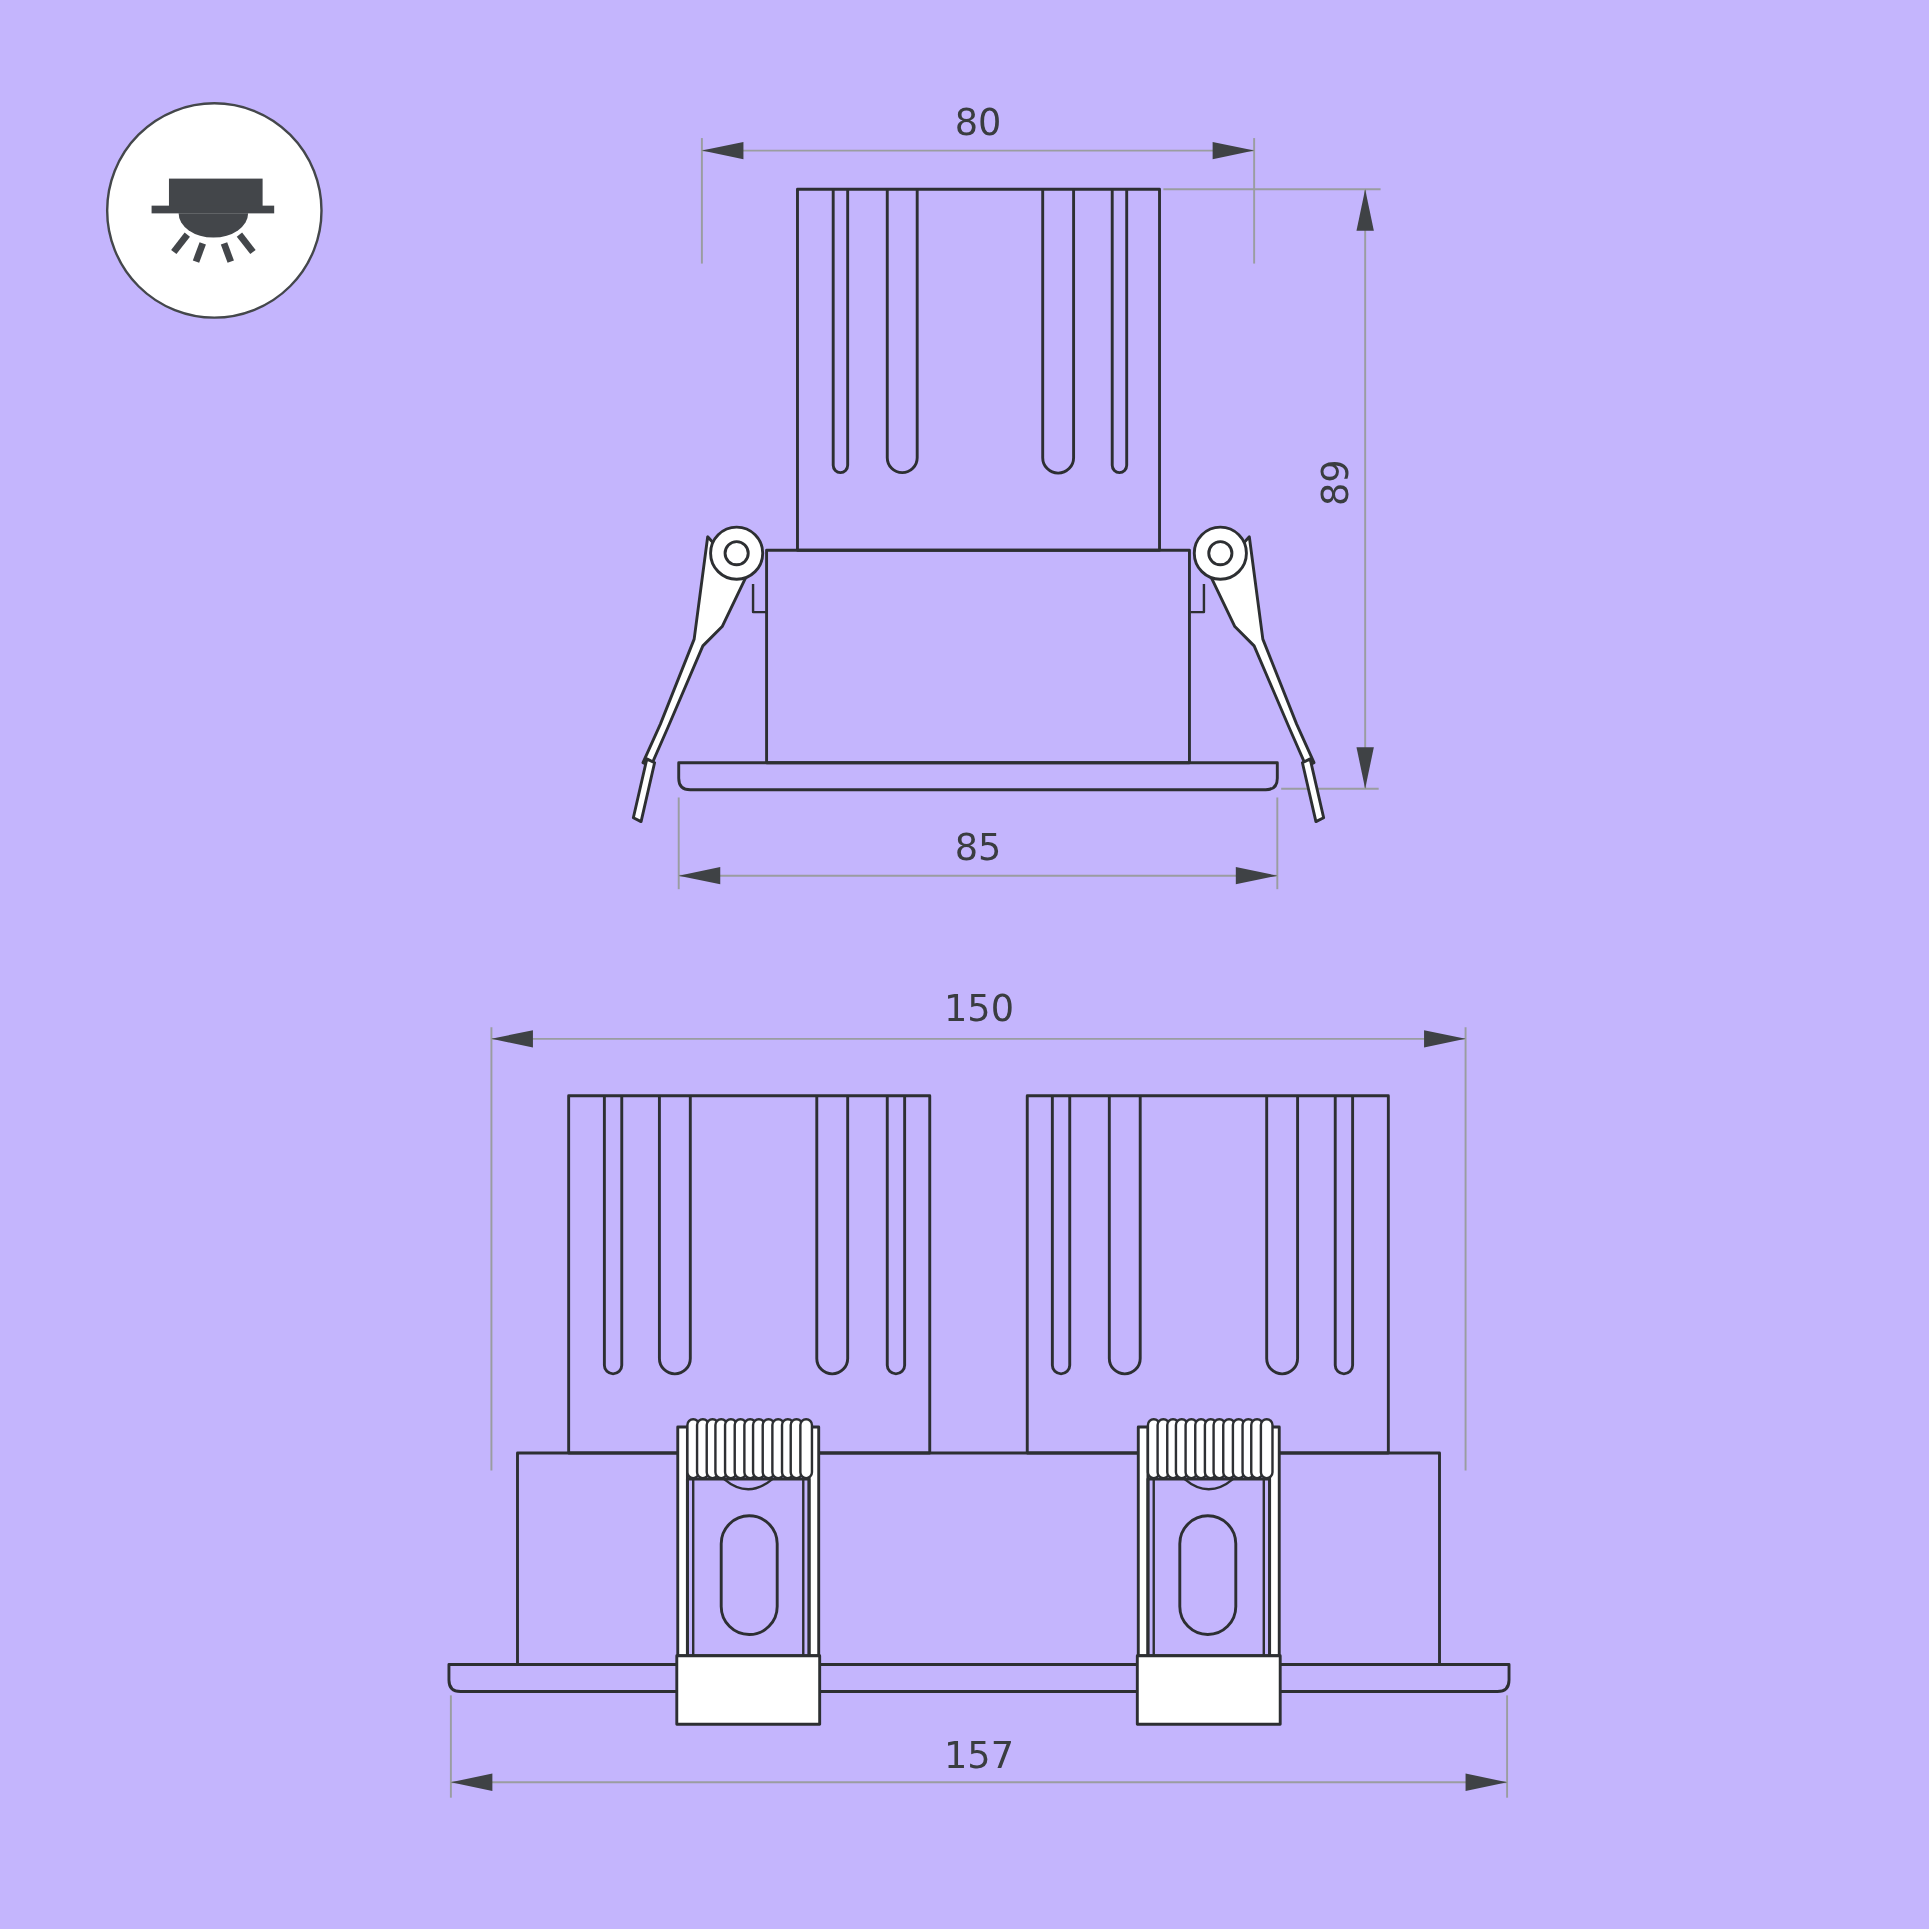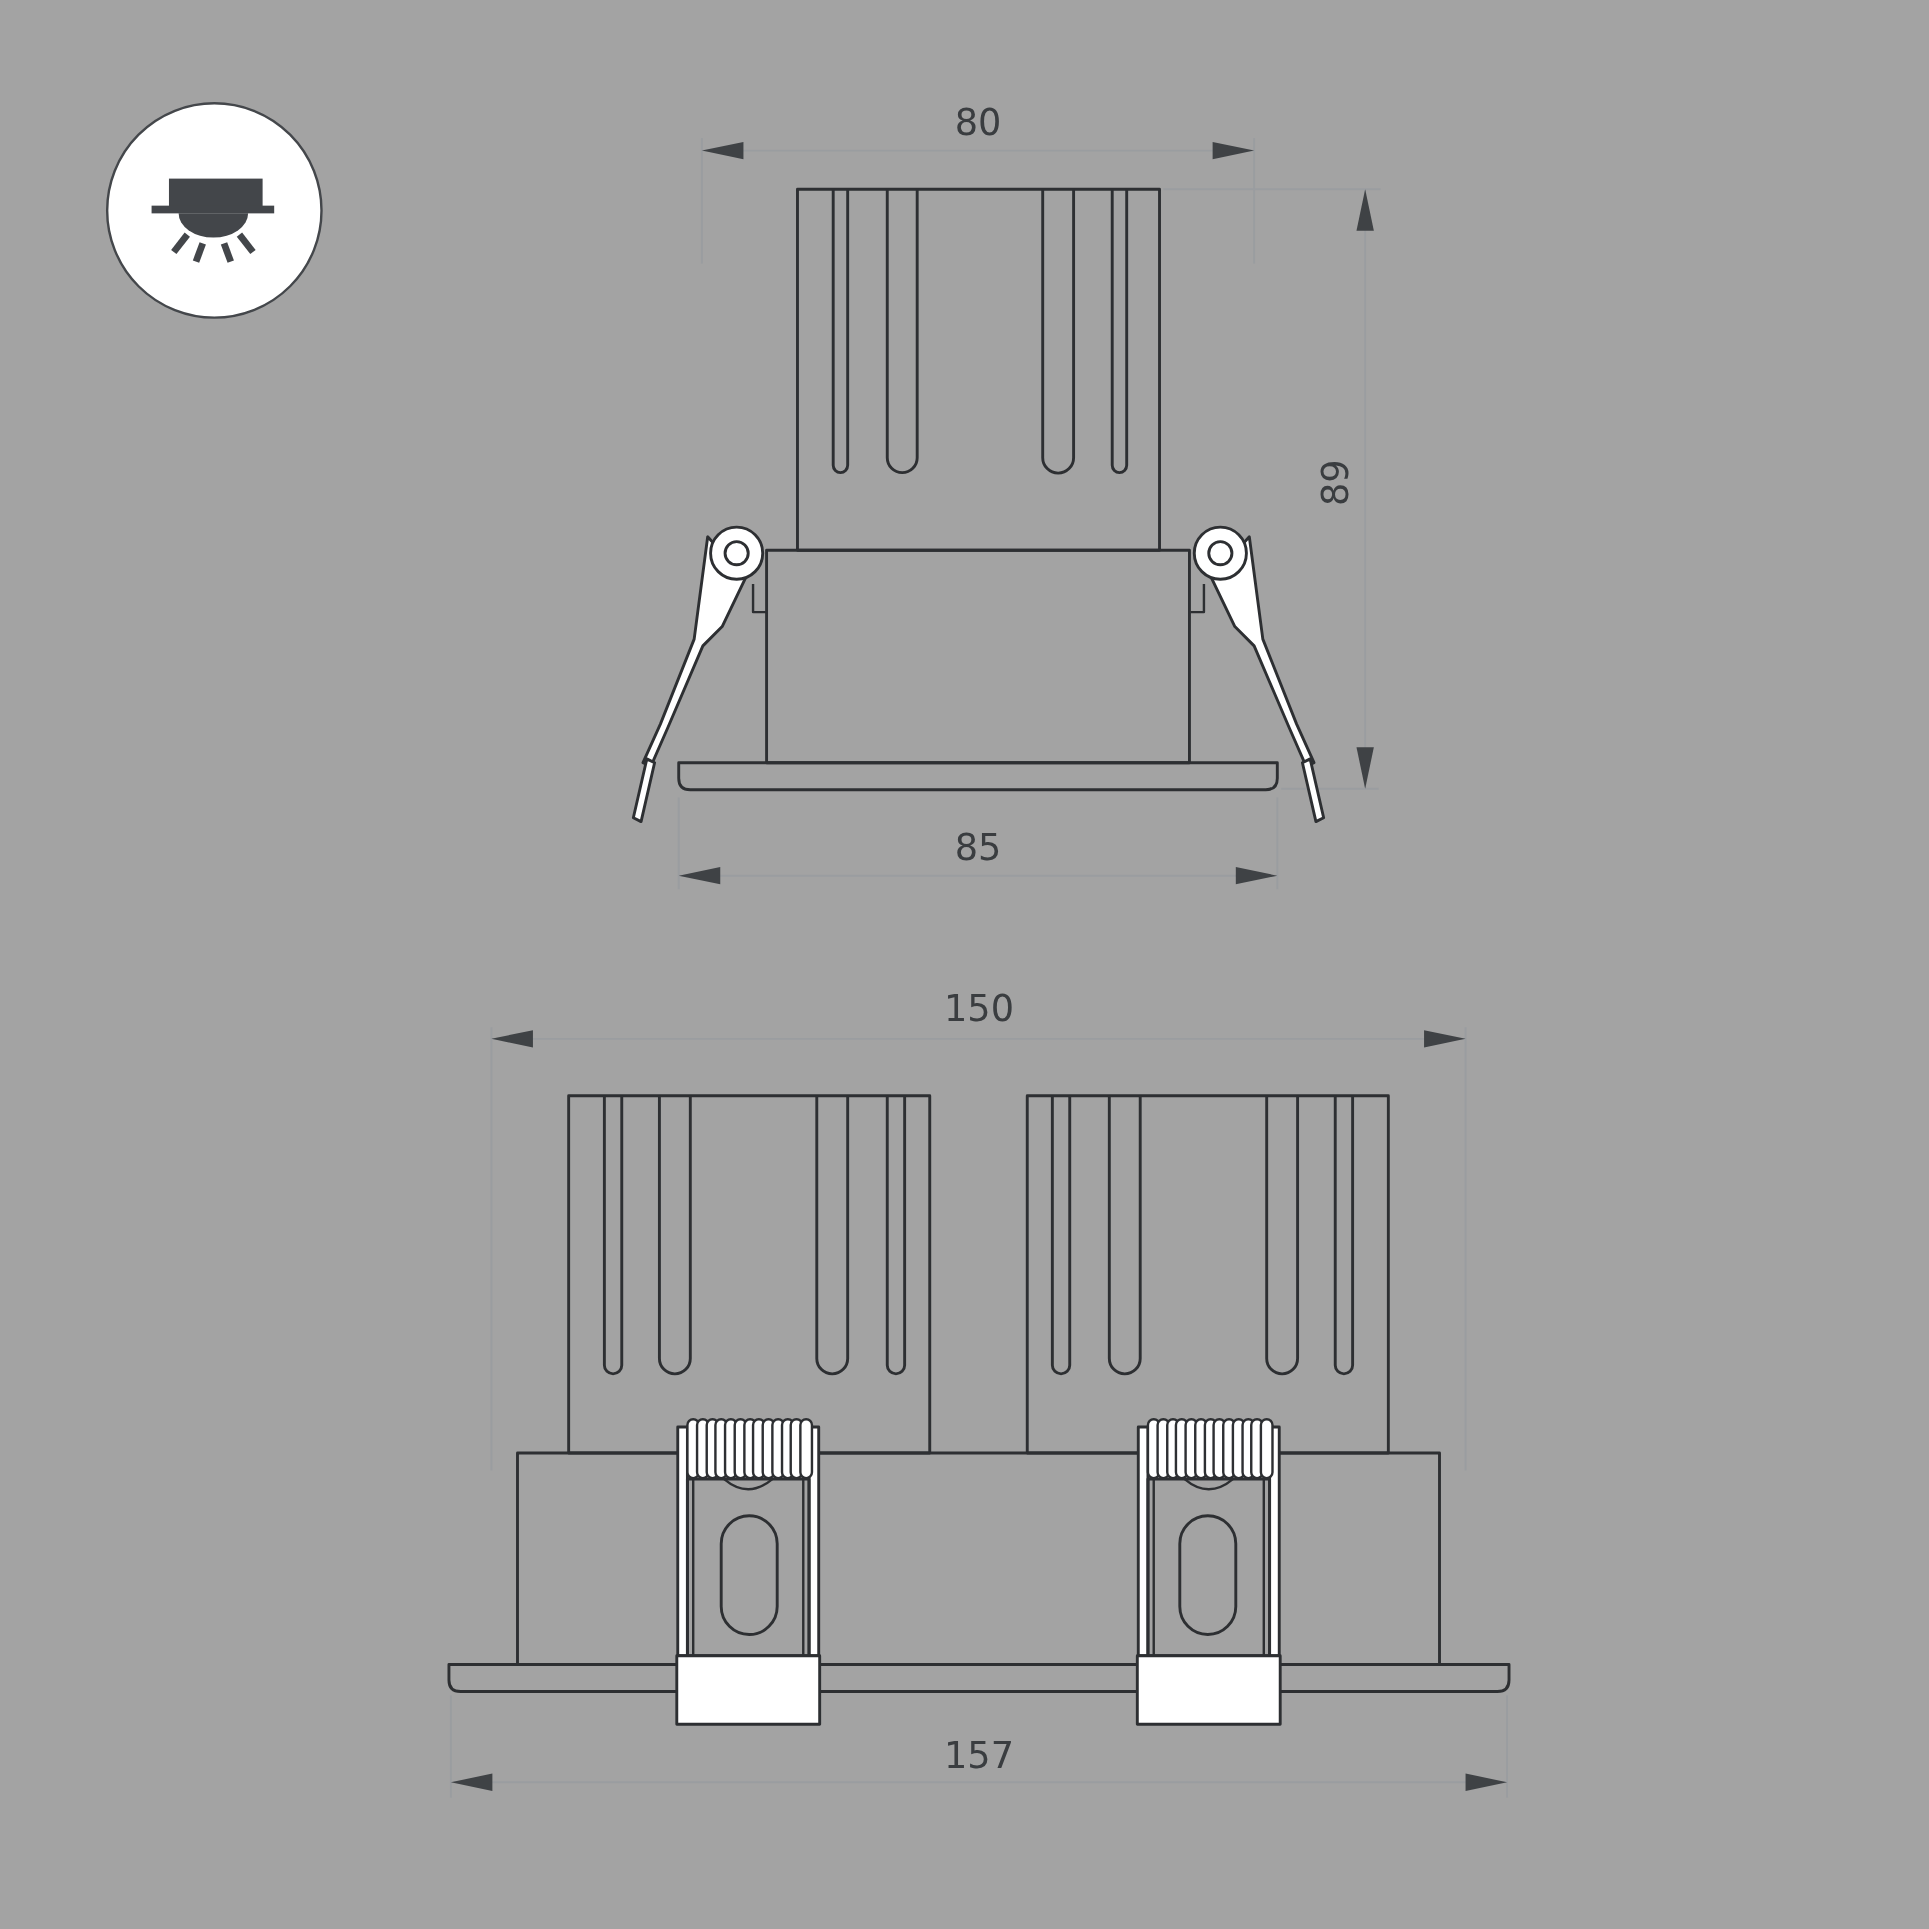--- a/index.html
+++ b/index.html
@@ -1,16 +1,16 @@
 <!DOCTYPE html>
 <html><head>
 <meta charset="utf-8">
 <style>
   html,body{margin:0;padding:0;background:#ffffff;}
-  .canvas{position:relative;width:1929px;height:1929px;background:#a3a3a3;overflow:hidden;}
+  .canvas{position:relative;width:1929px;height:1929px;background:#c4b5fd;overflow:hidden;}
   svg{display:block;}
   .ln{fill:none;stroke:#2d2f32;stroke-width:3;stroke-linejoin:round;}
   .ln25{fill:none;stroke:#2d2f32;stroke-width:2.5;stroke-linejoin:round;}
   .lnw{fill:#ffffff;stroke:#2d2f32;stroke-width:3;stroke-linejoin:round;}
   .coil{fill:#ffffff;stroke:#2d2f32;stroke-width:2.5;}
   .dim{fill:none;stroke:#9a9da0;stroke-width:2;}
   .arr{fill:#3f4245;stroke:none;}
   .lbl{font-family:"DejaVu Sans","Liberation Sans",sans-serif;font-size:38px;fill:#3a3d40;text-anchor:middle;}
   .glyph{fill:#43464a;stroke:none;}
   .glyphline{stroke:#43464a;stroke-width:7;fill:none;}

